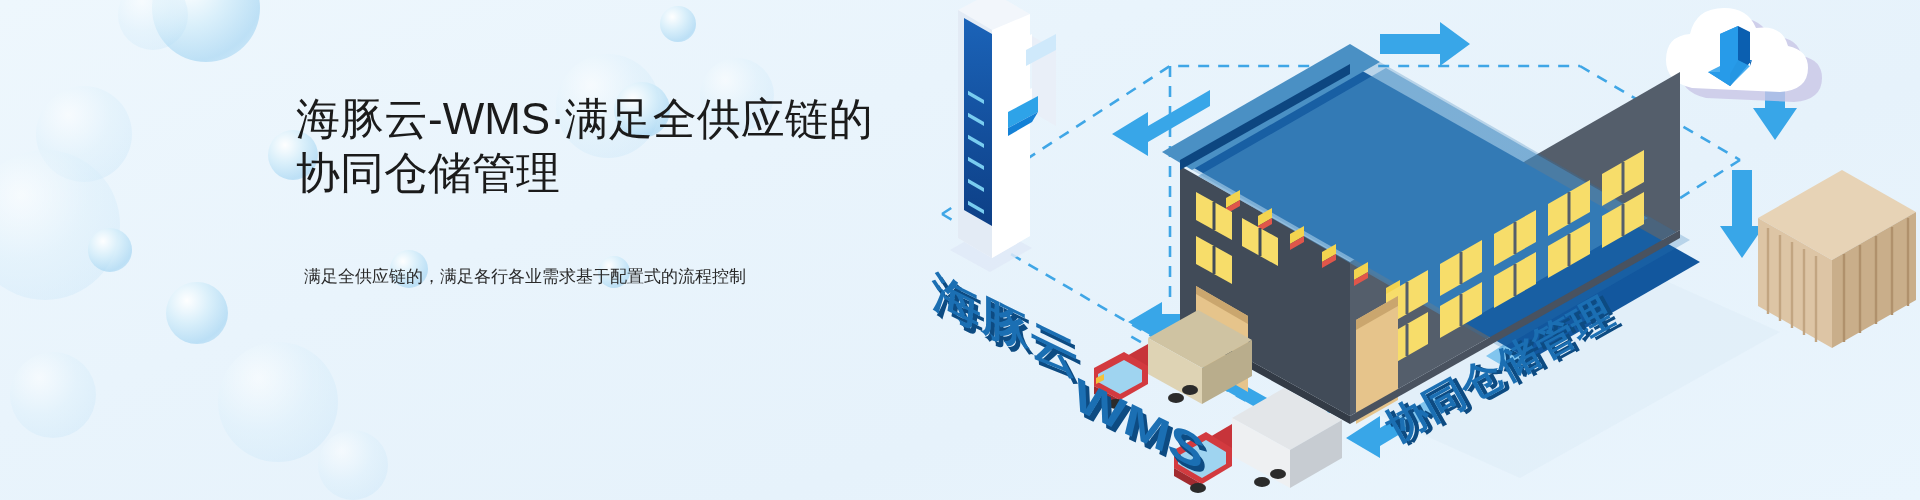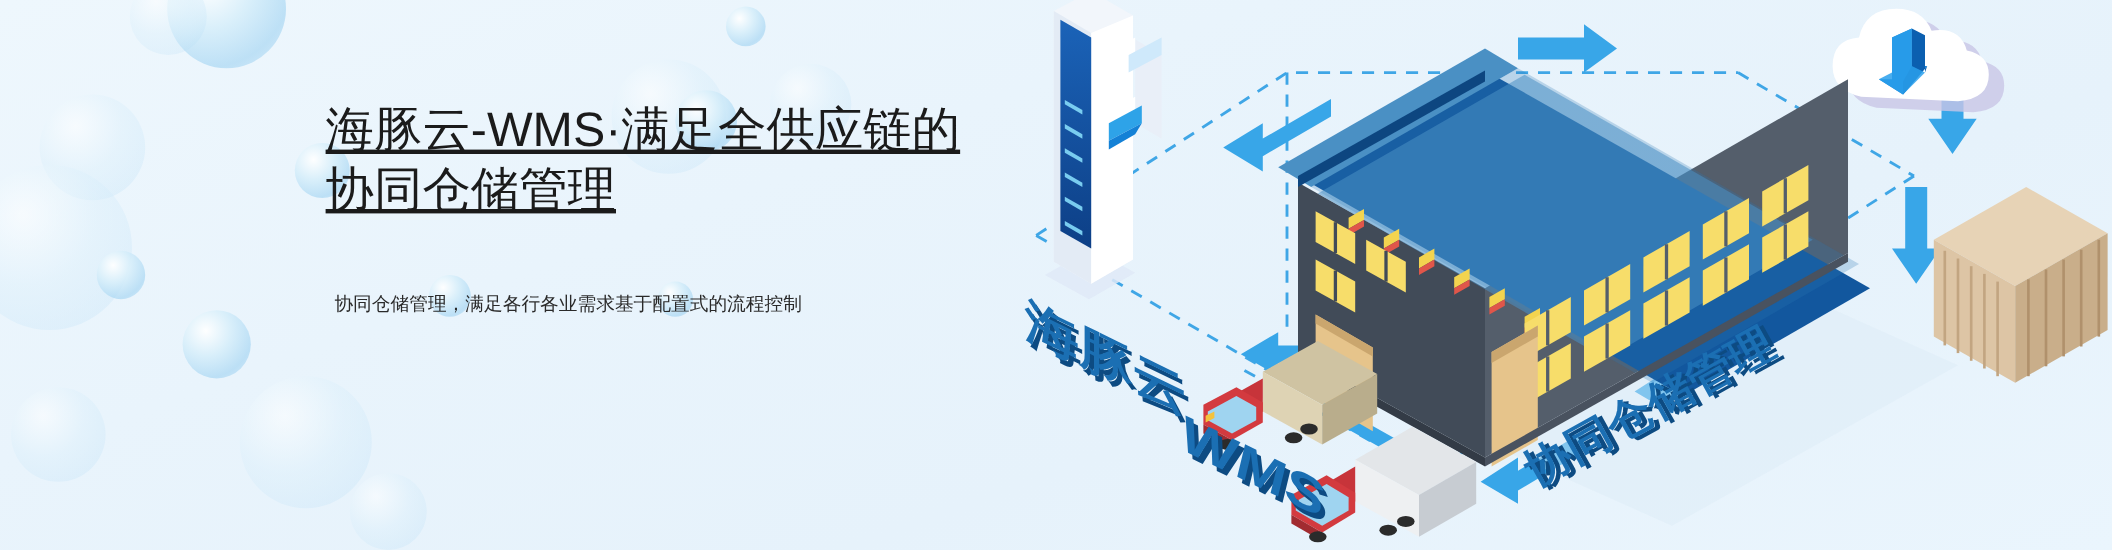--- a/index.html
+++ b/index.html
@@ -30,21 +30,20 @@
       rgba(178,219,245,.04) 100%);
   }
   
   .copy{position:absolute;left:296px;top:92px;width:620px;}
   .headline{
     margin:0;
     font-size:44px;line-height:54px;
     font-weight:400;letter-spacing:0px;
     color:#1b1b1b;
     white-space:pre-line;
-    text-decoration:underline;
   }
   .subline{
     margin:0;padding-left:8px;
     font-size:17px;line-height:26px;
     color:#2a2a2a;font-weight:400;
     white-space:nowrap;
   }
   .sub-wrap{position:absolute;left:296px;top:264px;}
   
   .illus{position:absolute;left:880px;top:0;width:1040px;height:500px;}
@@ -71,21 +70,21 @@
   <div class="bubble" style="left:598px;top:256px;width:32px;height:32px;"></div>
   <div class="bubble faint" style="left:118px;top:-20px;width:70px;height:70px;"></div>
   <div class="bubble faint" style="left:318px;top:430px;width:70px;height:70px;"></div>
 
   <div class="copy">
     <h1 class="headline">海豚云-WMS·满足全供应链的
 协同仓储管理</h1>
   </div>
 
   <div class="sub-wrap">
-    <p class="subline">协同仓储管理，满足各行各业需求基于配置式的流程控制</p>
+    <p class="subline">满足全供应链的，满足各行各业需求基于配置式的流程控制</p>
   </div>
 
   <div class="illus">
     <svg width="1040" height="500" viewBox="0 0 1040 500" xmlns="http://www.w3.org/2000/svg">
       <defs>
         <linearGradient id="rackG" x1="0" y1="0" x2="0" y2="1">
           <stop offset="0%" stop-color="#1b63b8"></stop>
           <stop offset="100%" stop-color="#0d3f86"></stop>
         </linearGradient>
         <linearGradient id="arrG" x1="0" y1="0" x2="1" y2="1">

